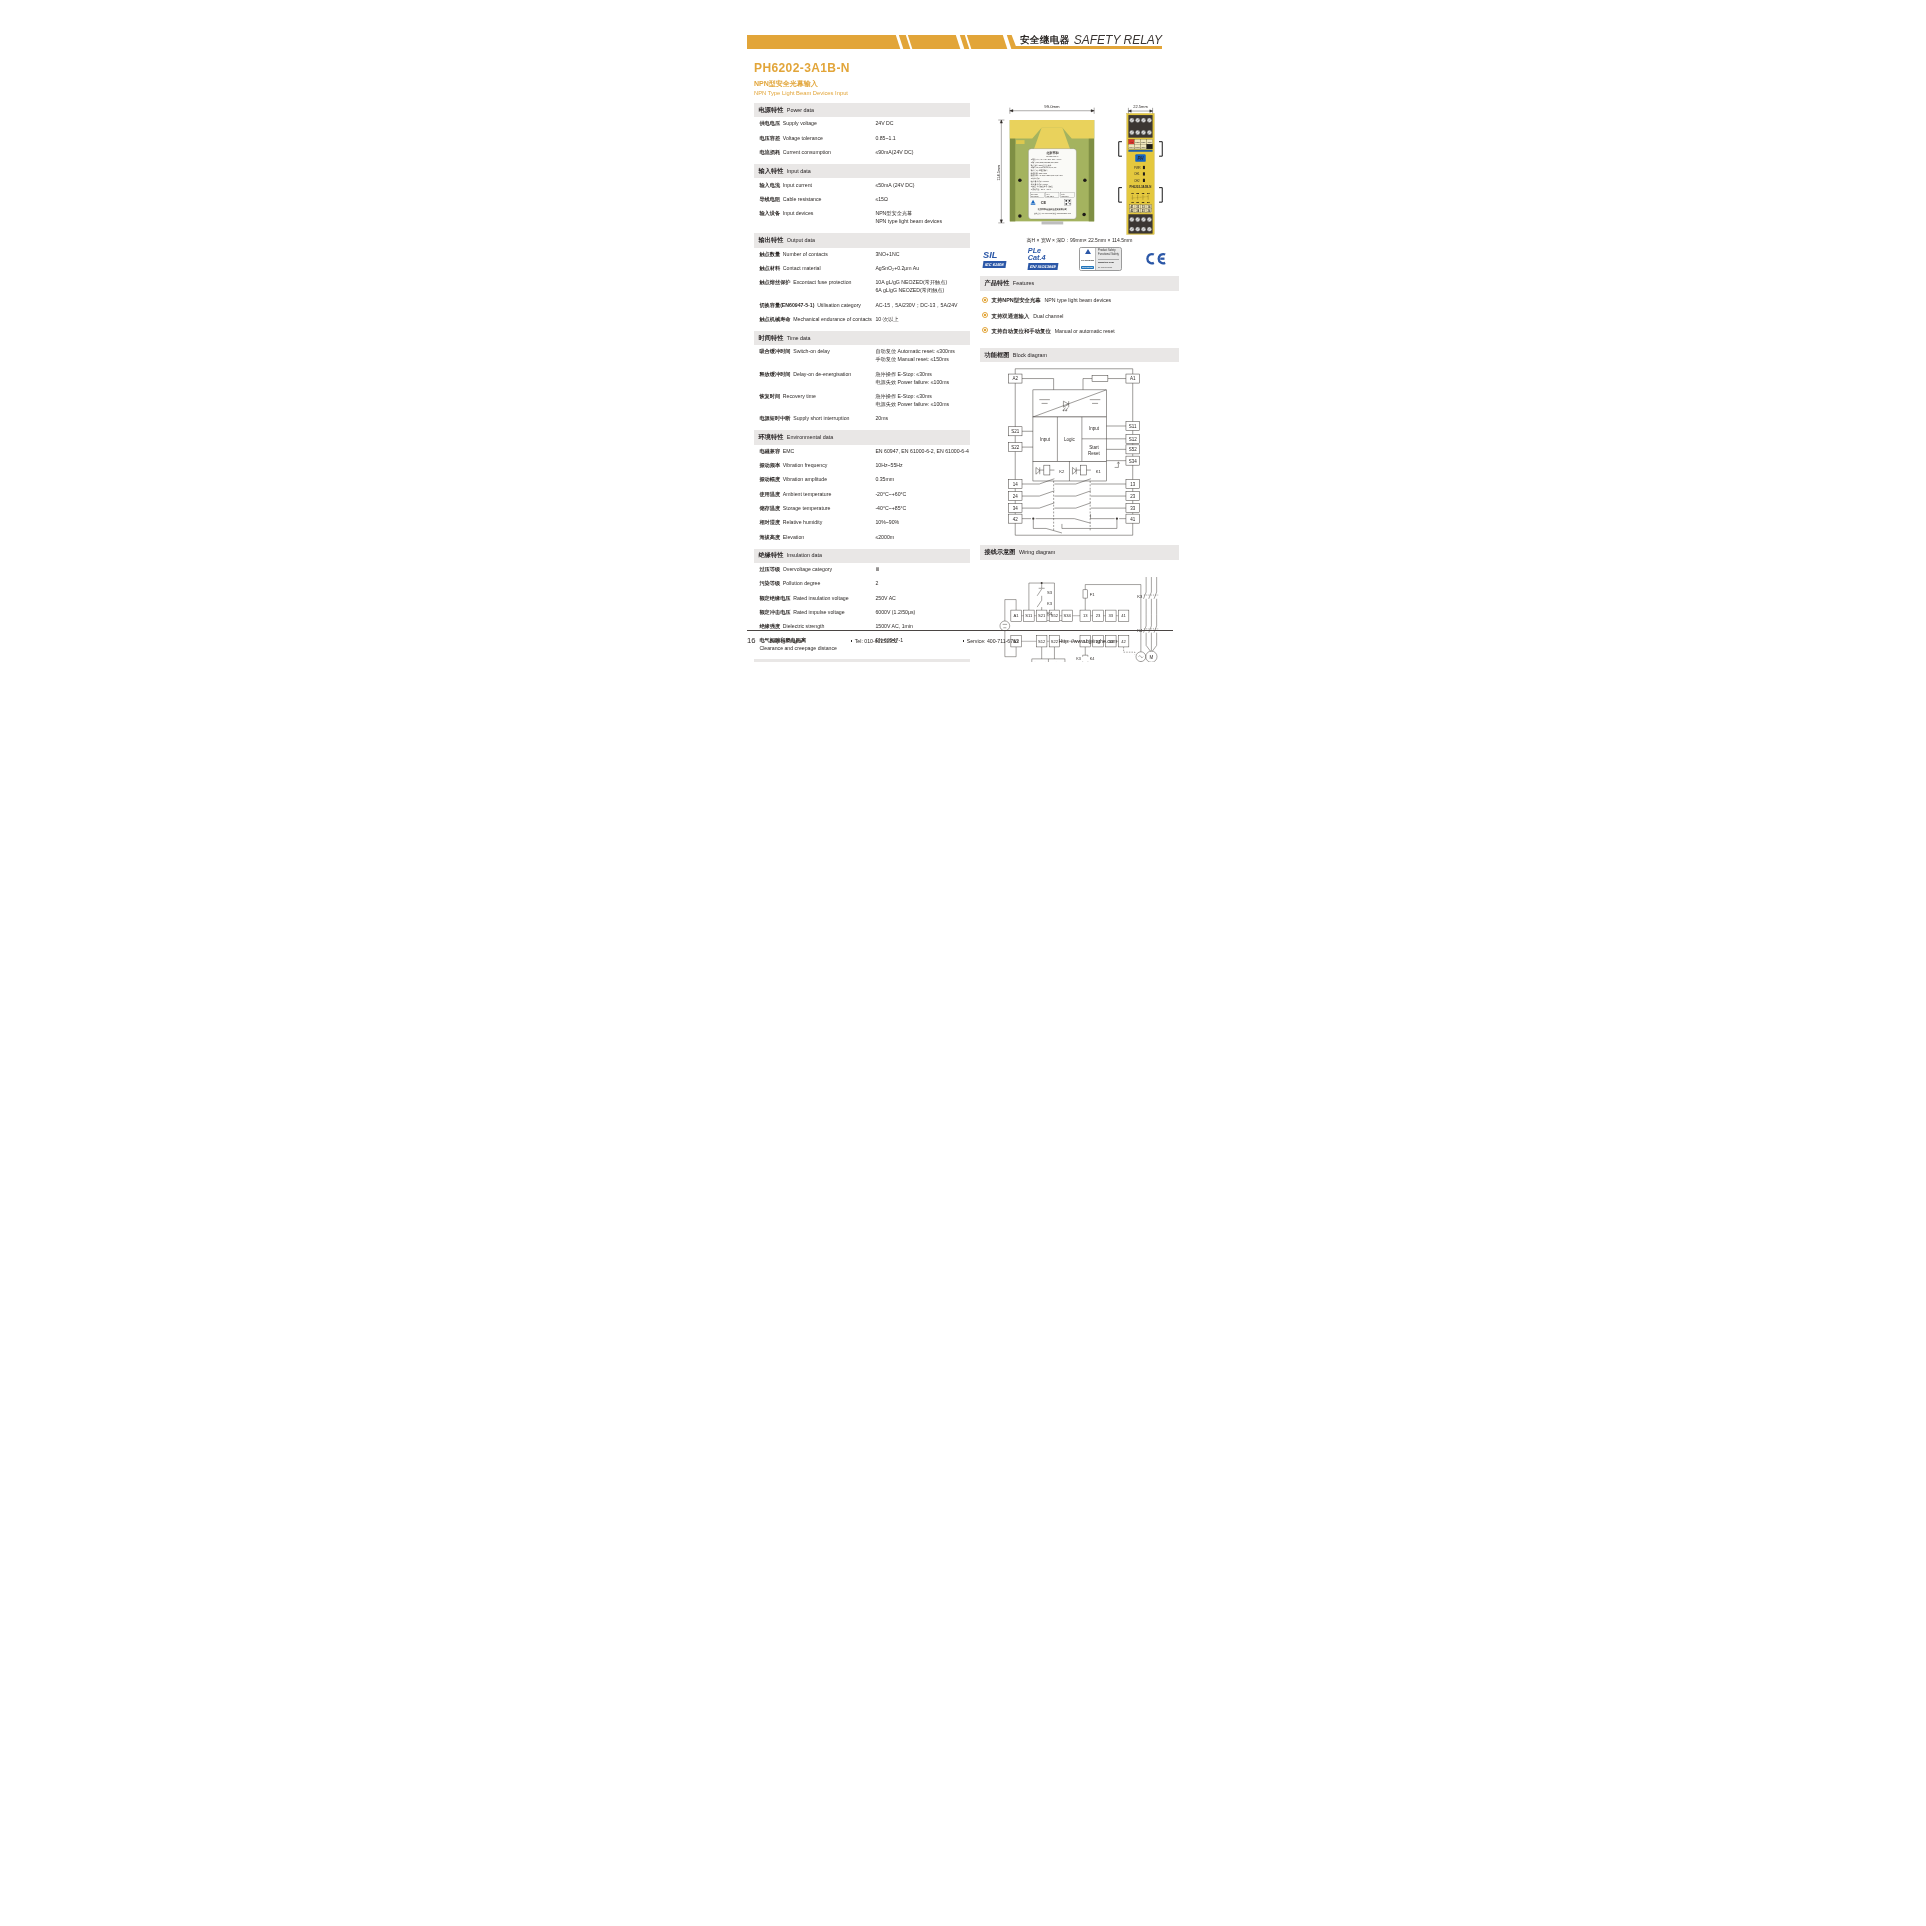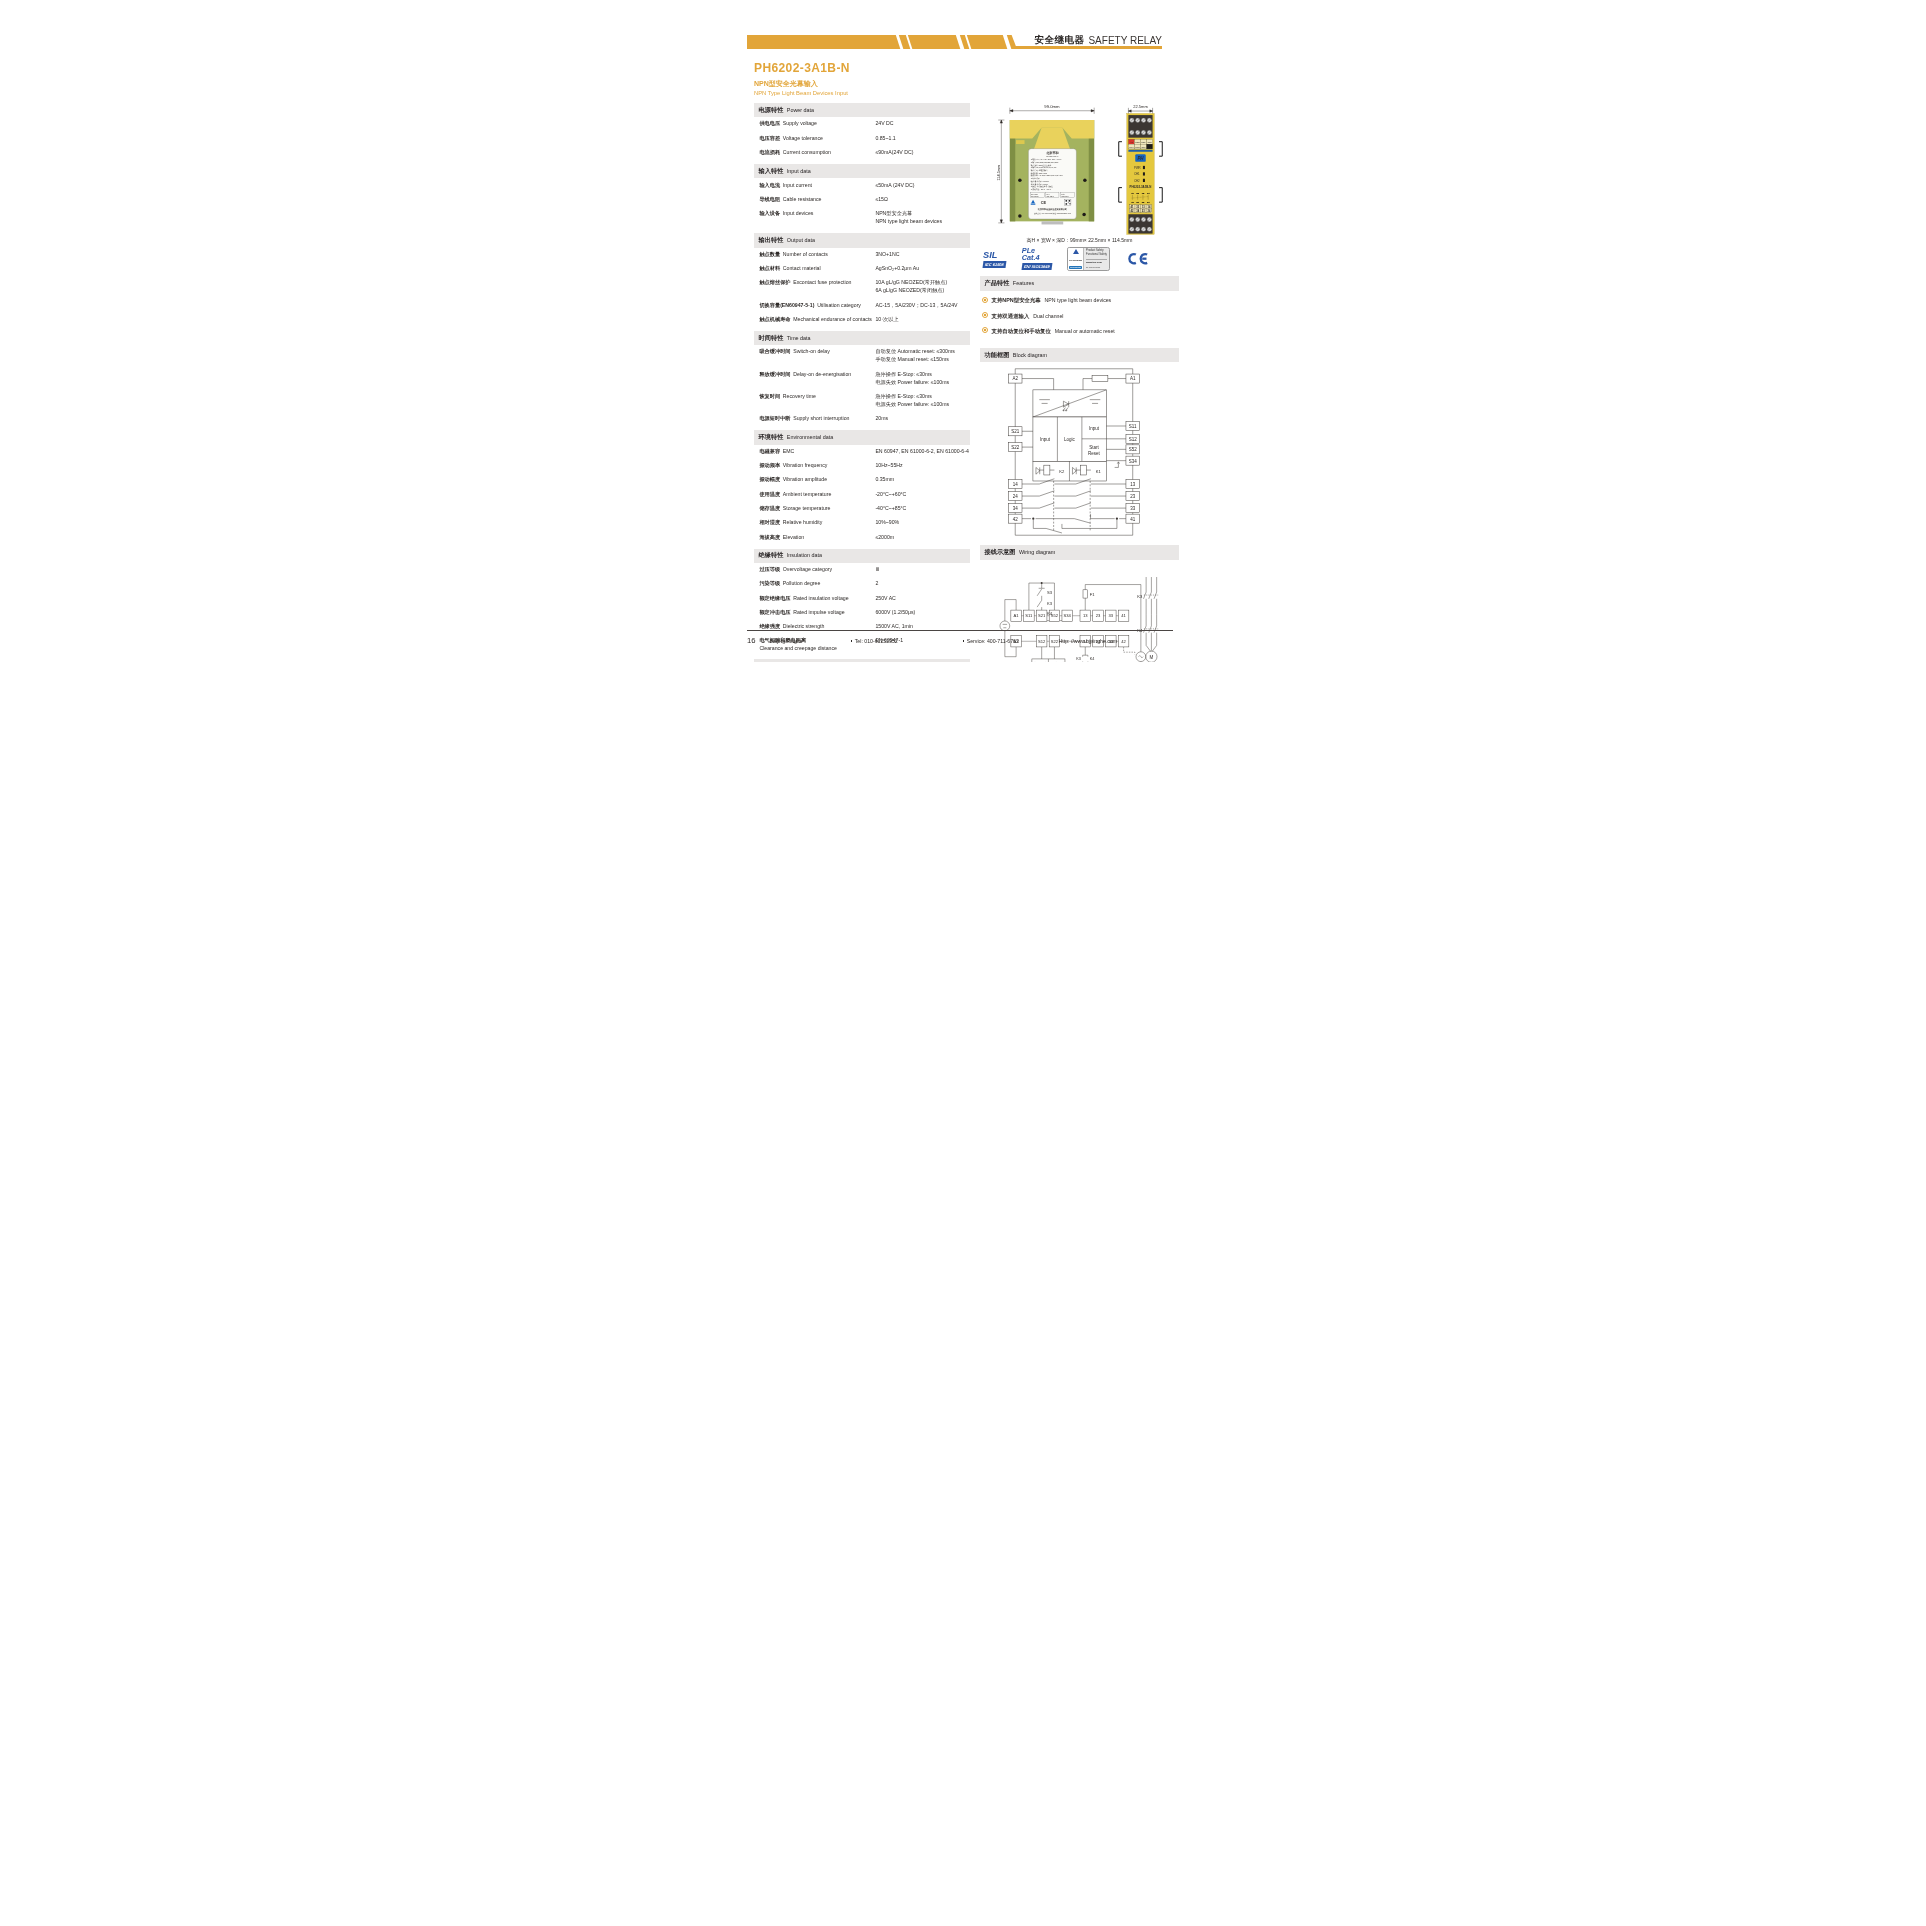--- a/index.html
+++ b/index.html
@@ -6,21 +6,21 @@
   .page{position:relative;width:492px;height:662px;margin:0 auto;background:#fff;
         font-family:"Liberation Sans","DejaVu Sans",sans-serif;color:#2E2A28;overflow:hidden;}
   
   .hdr{position:absolute;top:35px;left:0;right:17px;height:14px;}
   .hdr-bar{position:absolute;left:30px;top:0;width:270px;height:14px;background:#E2A539;
            clip-path:polygon(0 0,calc(100% - 5.4px) 0,100% 100%,0 100%);overflow:hidden;}
   .hdr-bar .st{position:absolute;top:-20%;height:140%;background:#fff;transform:skewX(18deg);}
   .hdr-strip{position:absolute;left:297px;right:30px;bottom:0;height:3.1px;background:#E2A539;}
   .hdr-title{position:absolute;right:30px;top:0;bottom:3.1px;display:flex;align-items:center;gap:3.9px;}
   .hdr-title .zh{font-size:9.6px;font-weight:bold;color:#2E2A28;letter-spacing:0.4px;}
-  .hdr-title .en{font-size:10px;color:#3A3532;}
+  .hdr-title .en{font-size:12px;color:#3A3532;font-style:italic;}
   
   .ptitle{position:absolute;top:61px;left:37px;}
   .ptitle .model{font-size:12px;font-weight:bold;color:#E2A539;letter-spacing:0.4px;}
   .ptitle .sub-zh{font-size:7px;font-weight:bold;color:#E2A539;margin-top:3.9px;}
   .ptitle .sub-en{font-size:5.8px;color:#E2A539;margin-top:1.5px;}
   
   .content{position:absolute;top:103px;left:37px;right:30px;display:flex;gap:10px;}
   .col-l{flex:0 0 216px;}
   .col-r{flex:1;min-width:0;}
   .sec{margin-bottom:3.9px;}
@@ -38,21 +38,21 @@
   .feat-list{padding:5.4px 0 2.3px 1.5px;}
   .feat{display:flex;align-items:baseline;gap:3.9px;margin-bottom:7px;font-size:5.4px;}
   .bullet{flex:0 0 4.2px;height:4.2px;border:0.8px solid #E2A539;border-radius:50%;
           background:radial-gradient(circle,#E2A539 32%,rgba(0,0,0,0) 38%);position:relative;top:0.4px;}
   .feat .zh{font-weight:bold;}
   .feat .en{color:#2E2A28;font-size:5.2px;}
   
   .fig{display:flex;gap:5.4px;justify-content:center;align-items:flex-start;margin-bottom:0.8px;}
   .dim-caption{text-align:center;font-size:5px;color:#2E2A28;margin:0.8px 0 3.9px 0;}
   
-  .certs{display:flex;align-items:center;gap:16px;margin:1.5px 0 5.4px 3.1px;}
+  .certs{display:flex;align-items:center;gap:22px;margin:1.5px 0 5.4px 3.1px;}
   .cert-sil .big,.cert-ple .big{font-style:italic;font-weight:bold;color:#2B57A7;font-size:9.2px;line-height:0.95;}
   .cert-ple .big{font-size:7.3px;}
   .cert-tag{background:#2B57A7;color:#fff;font-style:italic;font-weight:bold;font-size:4px;
             padding:0.8px 1.9px;transform:skewX(-8deg);margin-top:1.2px;white-space:nowrap;}
   .cert-tuv{display:flex;border:0.4px solid #9a9a9a;background:#E8E8E8;height:22.3px;border-radius:2.3px;overflow:hidden;}
   .tuv-l{width:15.4px;background:#fff;border-right:0.4px solid #bbb;display:flex;flex-direction:column;align-items:center;justify-content:space-between;padding:1.2px 0.8px;box-sizing:border-box;}
   .tuv-tri{width:0;height:0;border-left:3.5px solid transparent;border-right:3.5px solid transparent;border-bottom:5.8px solid #2B57A7;}
   .tuv-name{font-size:1.9px;font-weight:bold;color:#222;}
   .tuv-cert{background:#2275BB;color:#fff;font-size:2.1px;font-weight:bold;padding:0.4px 1.2px;border-radius:0.8px;}
   .tuv-r{padding:1.5px 2.3px;display:flex;flex-direction:column;justify-content:space-between;}

